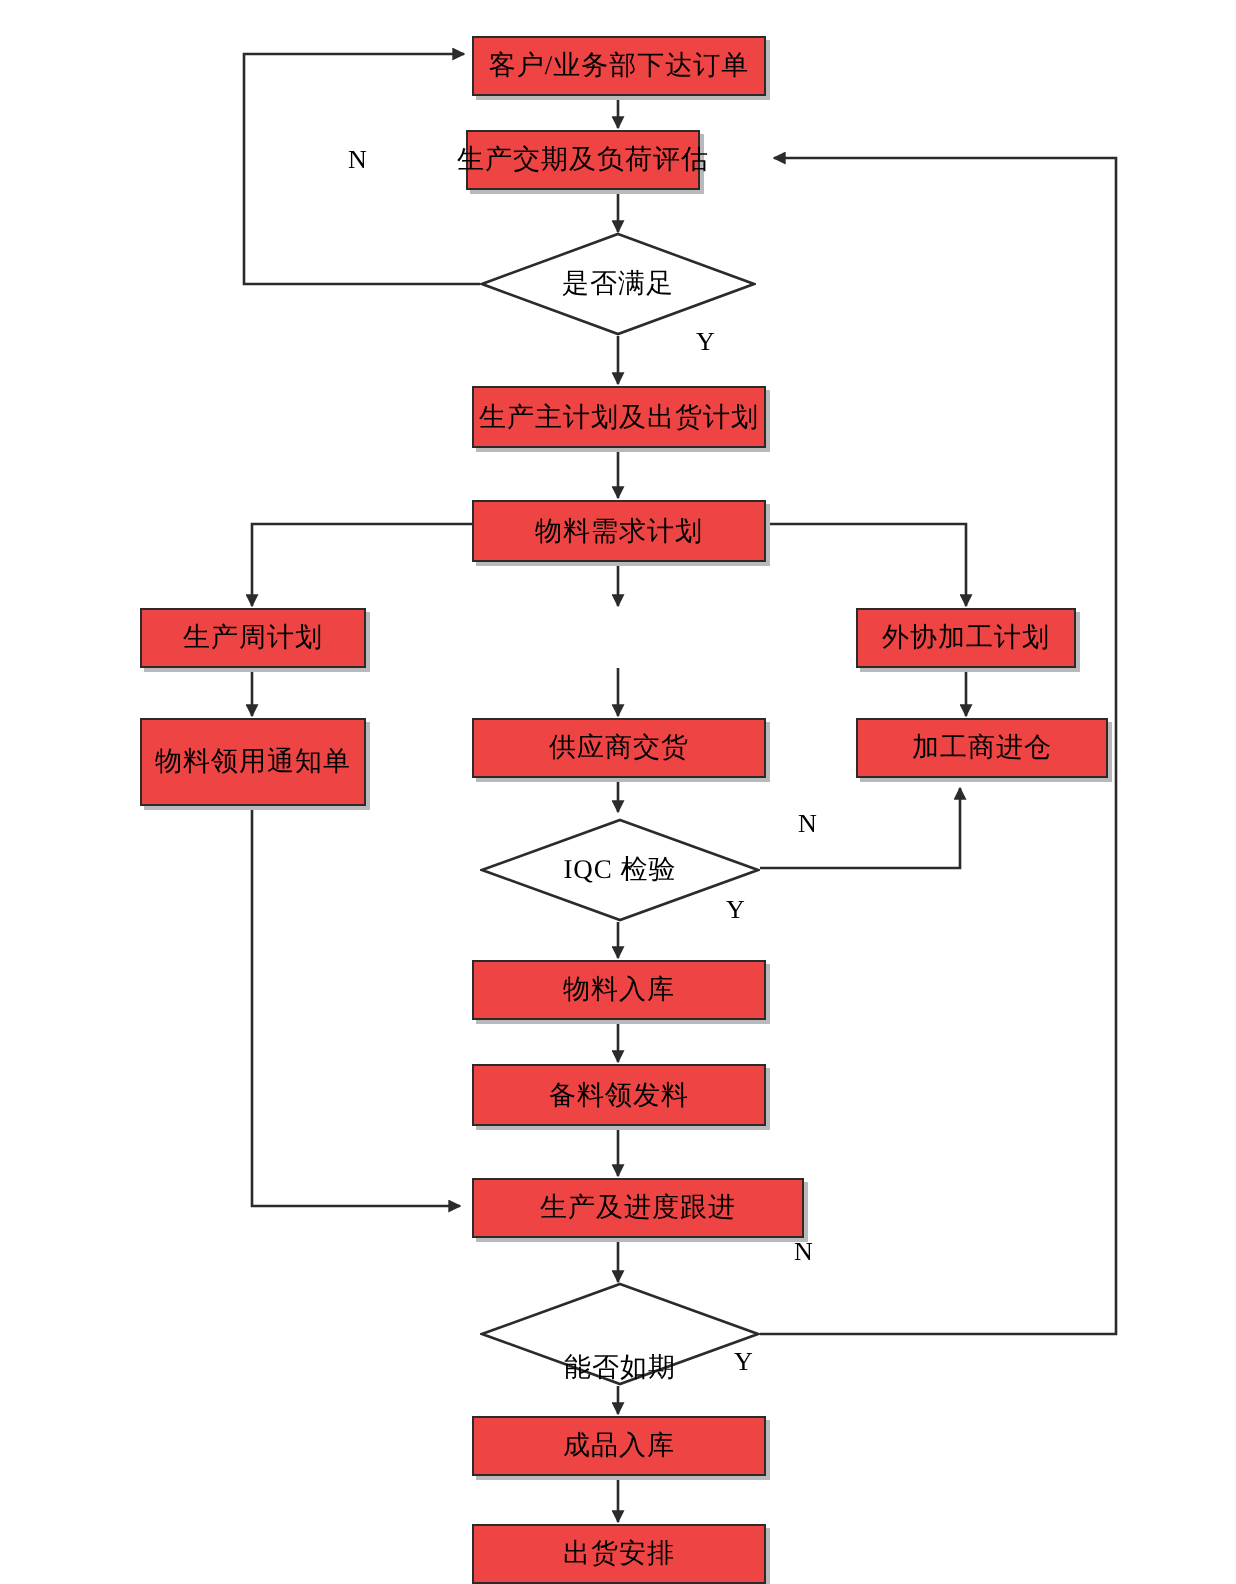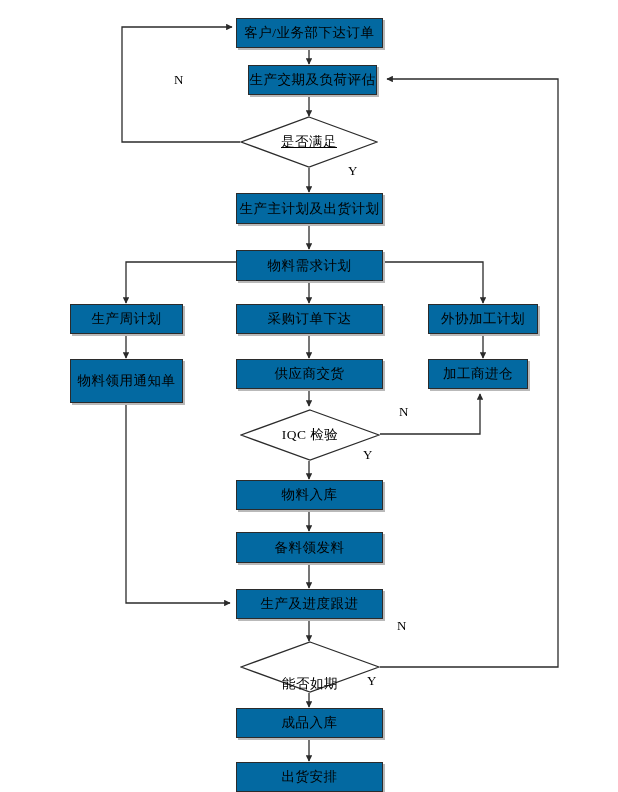--- a/index.html
+++ b/index.html
@@ -4,21 +4,21 @@
 <title>Production Flowchart</title>
 <style>
   html,body{margin:0;padding:0;background:#ffffff;}
   body{width:618px;height:792px;position:relative;overflow:hidden;
        font-family:"Liberation Serif","DejaVu Serif",serif;color:#000;}
   #chart{position:absolute;left:0;top:0;width:618px;height:792px;}
   #svg-layer{position:absolute;left:0;top:0;width:618px;height:792px;}
 
   .node{position:absolute;box-sizing:border-box;display:flex;
         align-items:center;justify-content:center;text-align:center;
-        background:#0369a1;}
+        background:#ef4444;}
 
   .box{border:1px solid #2b2b2b;
        box-shadow:2px 2px 0 0 #b9b9b9;}
   .box span{font-size:13.5px;line-height:1;letter-spacing:.5px;
             white-space:nowrap;}
 
   .diamond{border:0;background:transparent;}
   .diamond .dtext{position:relative;z-index:2;font-size:13.5px;
                   letter-spacing:.5px;white-space:nowrap;}
   .diamond .dshape{position:absolute;left:0;top:0;width:100%;height:100%;z-index:1;}
@@ -81,25 +81,25 @@
       <path d="M 309 693 L 309 707"></path>
 
       <path d="M 309 738 L 309 761"></path>
     </g>
   </svg>
 
   <div class="node box" style="left:236px;top:18px;width:147px;height:30px;">
     <span>客户/业务部下达订单</span>
   </div>
 
-  <div class="node box" style="left:248px;top:65px;width:129px;height:30px;">
+  <div class="node box" style="left:233px;top:65px;width:117px;height:30px;">
     <span>生产交期及负荷评估</span>
   </div>
 
-  <div class="node diamond" style="left:240px;top:116px;width:138px;height:52px;text-decoration:underline;">
+  <div class="node diamond" style="left:240px;top:116px;width:138px;height:52px;">
     <svg class="dshape" viewBox="0 0 138 52" preserveAspectRatio="none">
       <polygon points="69,1 137,26 69,51 1,26" fill="#ffffff" stroke="#2b2b2b" stroke-width="1.3"></polygon>
     </svg>
     <span class="dtext">是否满足</span>
   </div>
 
   <div class="node box" style="left:236px;top:193px;width:147px;height:31px;text-align:center;">
     <span>生产主计划及出货计划</span>
   </div>
 
@@ -108,52 +108,49 @@
   </div>
 
   <div class="node box" style="left:70px;top:304px;width:113px;height:30px;">
     <span>生产周计划</span>
   </div>
 
   <div class="node box" style="left:70px;top:359px;width:113px;height:44px;">
     <span>物料领用通知单</span>
   </div>
 
-  <div class="node box" style="left:236px;top:304px;width:147px;height:30px;">
-    <span>采购订单下达</span>
-  </div>
 
   <div class="node box" style="left:236px;top:359px;width:147px;height:30px;">
     <span>供应商交货</span>
   </div>
 
   <div class="node box" style="left:428px;top:304px;width:110px;height:30px;">
     <span>外协加工计划</span>
   </div>
 
-  <div class="node box" style="left:428px;top:359px;width:100px;height:30px;">
+  <div class="node box" style="left:428px;top:359px;width:126px;height:30px;">
     <span>加工商进仓</span>
   </div>
 
   <div class="node diamond" style="left:240px;top:409px;width:140px;height:52px;">
     <svg class="dshape" viewBox="0 0 140 52" preserveAspectRatio="none">
       <polygon points="70,1 139,26 70,51 1,26" fill="#ffffff" stroke="#2b2b2b" stroke-width="1.3"></polygon>
     </svg>
     <span class="dtext">IQC 检验</span>
   </div>
 
   <div class="node box" style="left:236px;top:480px;width:147px;height:30px;">
     <span>物料入库</span>
   </div>
 
   <div class="node box" style="left:236px;top:532px;width:147px;height:31px;">
     <span>备料领发料</span>
   </div>
 
-  <div class="node box" style="left:236px;top:589px;width:147px;height:30px;">
+  <div class="node box" style="left:236px;top:589px;width:166px;height:30px;">
     <span>生产及进度跟进</span>
   </div>
 
   <div class="node diamond" style="left:240px;top:641px;width:140px;height:52px;align-items:flex-end;">
     <svg class="dshape" viewBox="0 0 140 52" preserveAspectRatio="none">
       <polygon points="70,1 139,26 70,51 1,26" fill="#ffffff" stroke="#2b2b2b" stroke-width="1.3"></polygon>
     </svg>
     <span class="dtext">能否如期</span>
   </div>
 

